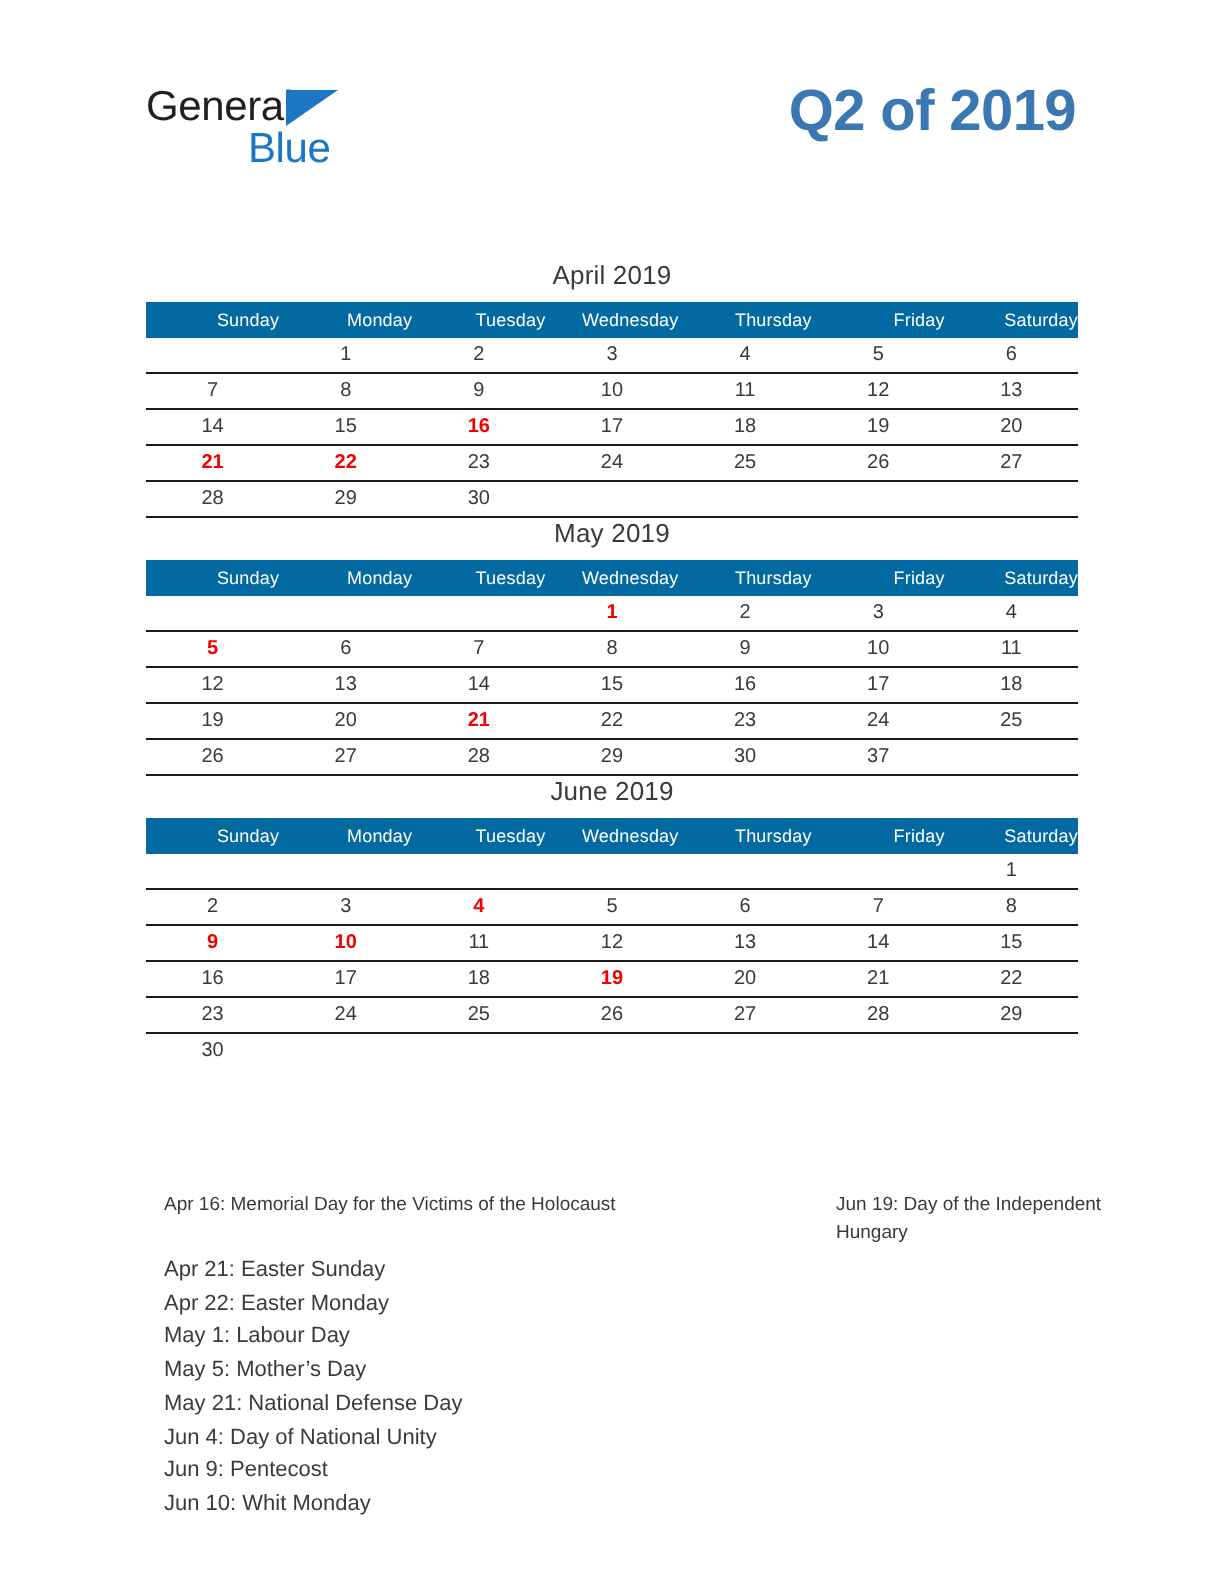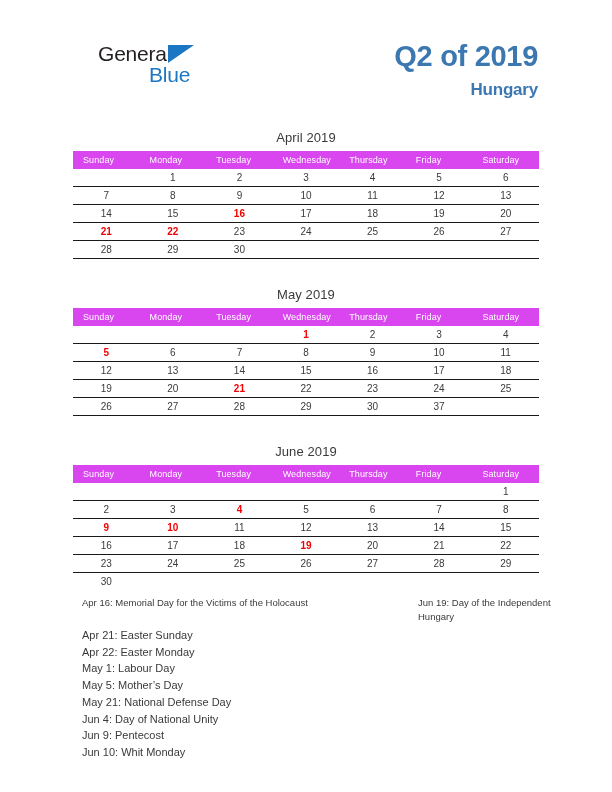--- a/index.html
+++ b/index.html
@@ -13,21 +13,20 @@
     font-family: "Liberation Sans", sans-serif;
     color: #333333;
     overflow: hidden;
     position: relative;
   }
 
   
   .page-header {
     position: relative;
     height: 96px;
-    margin-left: 25px;
   }
   .logo {
     position: absolute;
     left: 73px;
     top: 42px;
     width: 130px;
     height: 48px;
   }
   .logo-general {
     position: absolute;
@@ -83,40 +82,39 @@
     position: absolute;
     left: 0;
     top: 130px;
     width: 612px;
   }
   .month-block {
     width: 466px;
     margin: 0 auto 0 auto;
   }
   .month-block + .month-block {
-    margin-top: 28px;
   }
   .month-title {
     text-align: center;
     font-size: 13px;
     color: #3a3a3a;
     padding-bottom: 6px;
     letter-spacing: 0.1px;
   }
   table.cal {
     border-collapse: collapse;
     width: 466px;
     table-layout: fixed;
   }
   table.cal th {
-    background: #d946ef;
+    background: #0369a1;
     color: #ffffff;
     font-size: 9px;
     font-weight: normal;
-    text-align: left;
+    text-align: right;
     padding: 4px 0 4px 10px;
     letter-spacing: 0.1px;
     height: 10px;
   }
   table.cal td {
     text-align: center;
     font-size: 10px;
     color: #3a3a3a;
     height: 17px;
     border-bottom: 1px solid #1a1a1a;
@@ -176,21 +174,20 @@
 <div class="page-header">
 
   <div class="logo">
     <span class="logo-general">General</span>
     <span class="logo-tri"></span>
     <span class="logo-blue">Blue</span>
   </div>
 
   <div class="title-block">
     <div class="quarter-title">Q2 of 2019</div>
-    <div class="country-title">Hungary</div>
   </div>
 
 </div>
 
 <div class="months" id="months-container">
     <div class="month-block">
       <div class="month-title">April 2019</div>
       <table class="cal">
         <thead>
           <tr>

